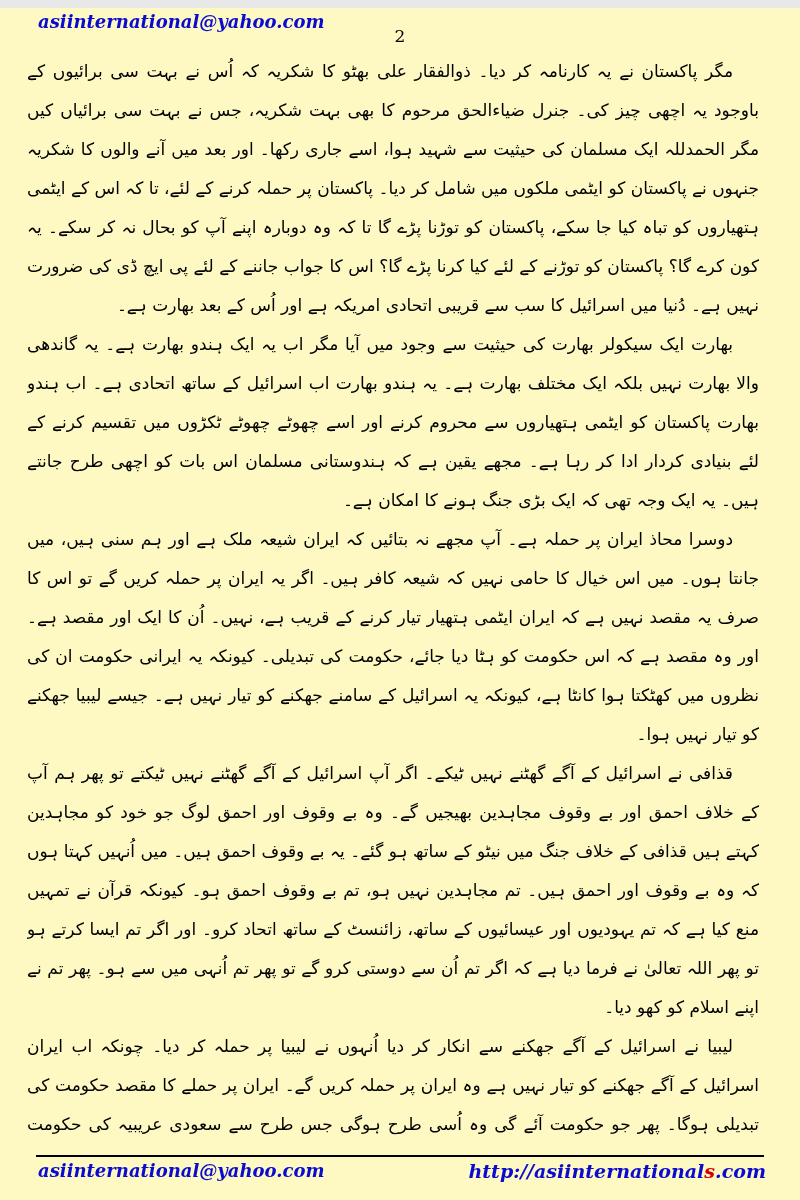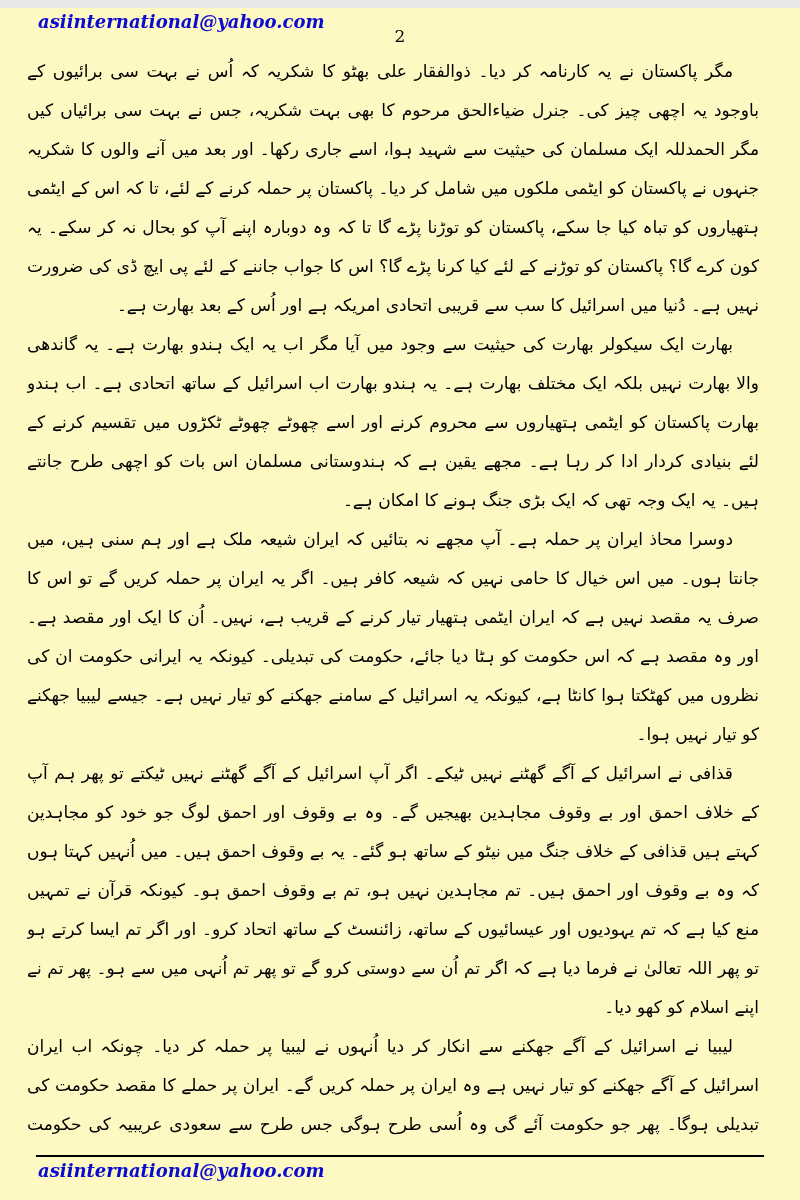--- a/index.html
+++ b/index.html
@@ -100,14 +100,15 @@
     <p>دوسرا محاذ ایران پر حملہ ہے۔ آپ مجھے نہ بتائیں کہ ایران شیعہ ملک ہے اور ہم سنی ہیں، میں جانتا ہوں۔ میں اس خیال کا حامی نہیں کہ شیعہ کافر ہیں۔ اگر یہ ایران پر حملہ کریں گے تو اس کا صرف یہ مقصد نہیں ہے کہ ایران ایٹمی ہتھیار تیار کرنے کے قریب ہے، نہیں۔ اُن کا ایک اور مقصد ہے۔ اور وہ مقصد ہے کہ اس حکومت کو ہٹا دیا جائے، حکومت کی تبدیلی۔ کیونکہ یہ ایرانی حکومت ان کی نظروں میں کھٹکتا ہوا کانٹا ہے، کیونکہ یہ اسرائیل کے سامنے جھکنے کو تیار نہیں ہے۔ جیسے لیبیا جھکنے کو تیار نہیں ہوا۔</p>
     <p>قذافی نے اسرائیل کے آگے گھٹنے نہیں ٹیکے۔ اگر آپ اسرائیل کے آگے گھٹنے نہیں ٹیکتے تو پھر ہم آپ کے خلاف احمق اور بے وقوف مجاہدین بھیجیں گے۔ وہ بے وقوف اور احمق لوگ جو خود کو مجاہدین کہتے ہیں قذافی کے خلاف جنگ میں نیٹو کے ساتھ ہو گئے۔ یہ بے وقوف احمق ہیں۔ میں اُنہیں کہتا ہوں کہ وہ بے وقوف اور احمق ہیں۔ تم مجاہدین نہیں ہو، تم بے وقوف احمق ہو۔ کیونکہ قرآن نے تمہیں منع کیا ہے کہ تم یہودیوں اور عیسائیوں کے ساتھ، زائنسٹ کے ساتھ اتحاد کرو۔ اور اگر تم ایسا کرتے ہو تو پھر اللہ تعالیٰ نے فرما دیا ہے کہ اگر تم اُن سے دوستی کرو گے تو پھر تم اُنہی میں سے ہو۔ پھر تم نے اپنے اسلام کو کھو دیا۔</p>
     <p>لیبیا نے اسرائیل کے آگے جھکنے سے انکار کر دیا اُنہوں نے لیبیا پر حملہ کر دیا۔ چونکہ اب ایران اسرائیل کے آگے جھکنے کو تیار نہیں ہے وہ ایران پر حملہ کریں گے۔ ایران پر حملے کا مقصد حکومت کی تبدیلی ہوگا۔ پھر جو حکومت آئے گی وہ اُسی طرح ہوگی جس طرح سے سعودی عریبیہ کی حکومت ہے۔ سعودی عرب کی بے شرم اور امریکی باج گزار حکومت جو زائنسٹ کے ساتھ اتحادی ہے۔ اور اب سعودی عرب اسرائیل کا جنگی اتحادی ہے، سعودی حکمرانوں پر تُف ہے۔ تو یہ وجہ ہے کہ وہ اب ایران پر حملہ کرنے جا رہے ہیں کہ وہ اس حکومت کو تبدیل کر کے ایسی حکومت قائم کریں جو اسرائیل کی اتحادی ہو۔</p>
 
   </div>
 
   <div class="footer-rule"></div>
 
   <a class="footer-email">asiinternational@yahoo.com</a>
 
+  <a class="footer-url"><span>http://asiinternational</span><span class="hl">s</span><span>.com</span></a>
 
 </div>
 
 </body></html>

